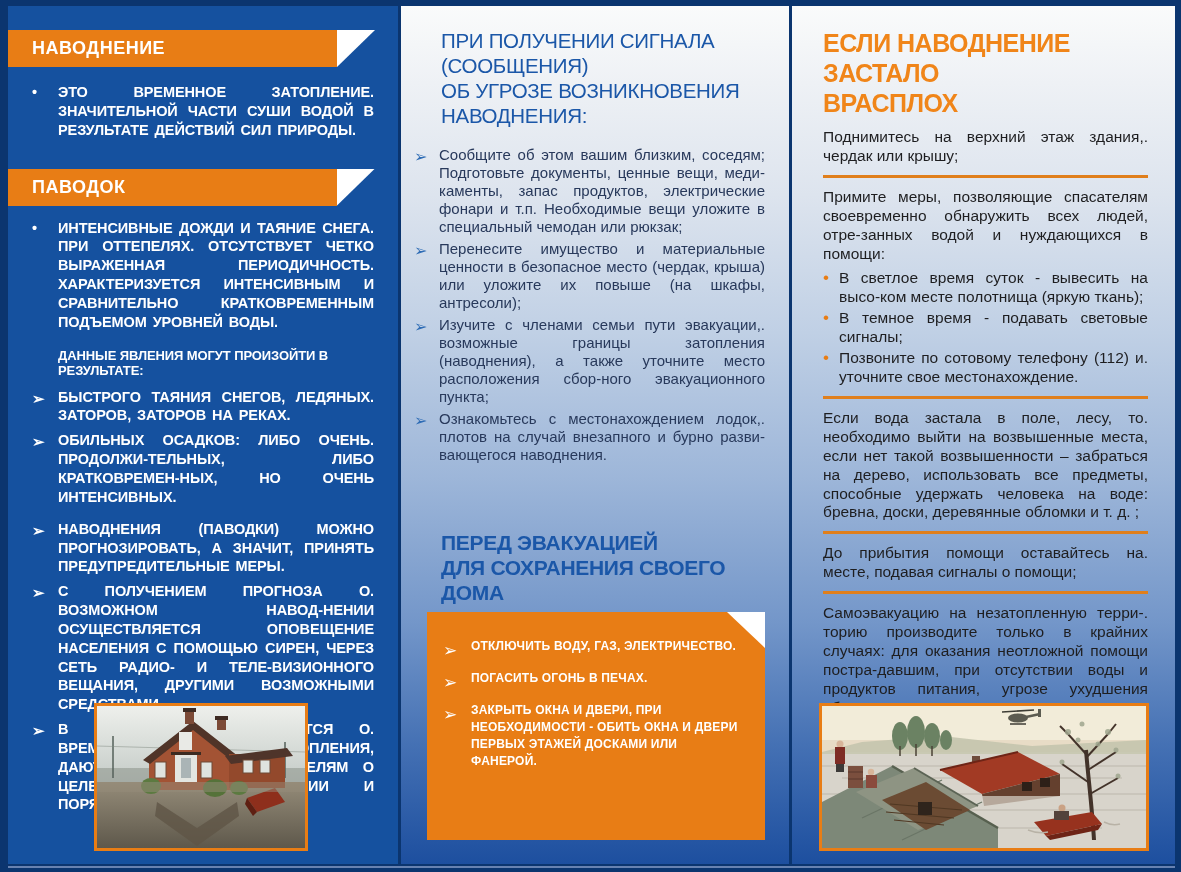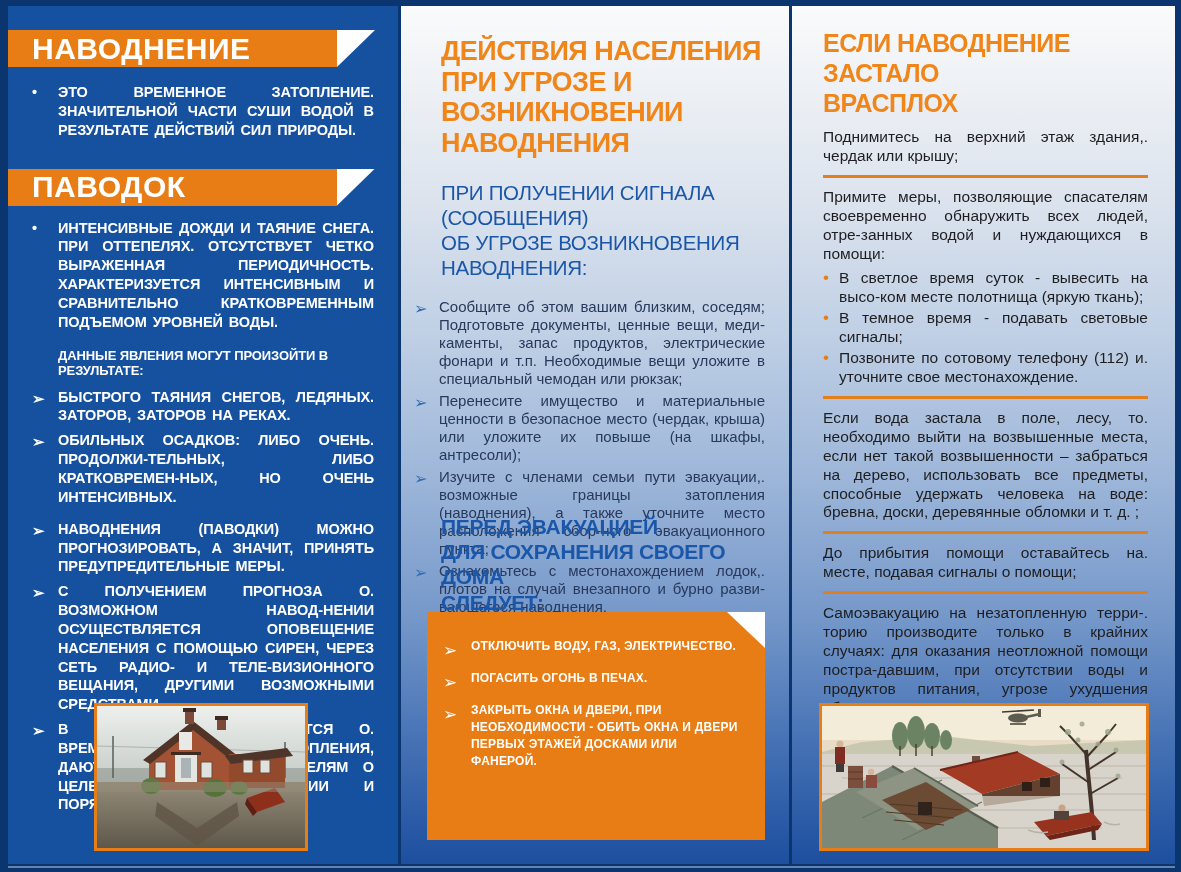--- a/index.html
+++ b/index.html
@@ -11,21 +11,21 @@
   .grad{background:linear-gradient(180deg,#fafbfb 0%,#eef1f5 9%,#dde4ee 22%,#c0d0e5 38%,
         #9db6d9 55%,#7396c9 72%,#4571b4 86%,#1d4f9f 100%);}
   .p-mid{width:388px;}
   .p-right{flex:1;}
   .bottom-line{position:absolute;left:8px;bottom:4px;width:1167px;height:2px;background:#7E96C2;opacity:.8;}
 
   
   .lp-inner{padding:0 24px;}
   .ribbon{position:relative;margin-left:-24px;width:367px;height:37px;}
   .ribbon .bar{position:absolute;left:0;top:0;right:38px;bottom:0;background:#E87D15;
-      color:#fff;font-weight:bold;font-size:30px;letter-spacing:.5px;
+      color:#fff;font-weight:bold;font-size:18px;letter-spacing:.5px;
       display:flex;align-items:center;padding-left:24px;}
   .ribbon .fold{position:absolute;right:0;top:0;width:38px;height:37px;background:#fff;
       clip-path:polygon(0 0,100% 0,0 100%);}
   .r1{margin-top:24px;} .r2{margin-top:29px;}
   .wtxt{color:#fff;font-weight:bold;font-size:14.5px;line-height:1.3;text-align:justify;
         letter-spacing:-.1px;word-spacing:2px;}
   .def{display:flex;} .d1{margin-top:16px;} .d2{margin-top:13px;}
   .def .mark{width:26px;flex:none;color:#fff;font-weight:bold;font-size:14.5px;}
   .def .txt{flex:1;}
   .causes-h{margin:16px 0 0 26px;color:#fff;font-weight:bold;font-size:13px;letter-spacing:-.1px;}
@@ -39,21 +39,21 @@
   .photo-frame svg,.illus-frame svg{display:block;width:100%;height:100%;}
 
   
   .mp-inner{padding:0 24px 0 13px;}
   .m-h1{margin:30px 0 0 27px;color:#F08519;font-weight:bold;font-size:27px;line-height:1.13;letter-spacing:-.5px;}
   .m-h2{margin:22px 0 0 27px;color:#1B57A8;font-weight:normal;font-size:20.5px;line-height:1.22;letter-spacing:-.3px;}
   .m-list{margin-top:18px;}
   .m-li{display:flex;margin-top:4px;}
   .m-li .mark{width:25px;flex:none;color:#2E6CB5;font-size:16px;padding-top:1px;}
   .m-li .txt{flex:1;color:#28395B;font-size:15px;line-height:1.2;text-align:justify;}
-  .m-h3{position:absolute;left:40px;top:508px;color:#1B57A8;font-weight:bold;font-size:21px;
+  .m-h3{position:absolute;left:40px;top:524px;color:#1B57A8;font-weight:bold;font-size:21px;
         line-height:1.2;letter-spacing:-.3px;}
   .obox{position:absolute;left:26px;top:606px;width:338px;height:228px;background:#E87D15;
         padding:26px 20px 0 16px;box-sizing:border-box;}
   .obox .fold{position:absolute;top:0;right:0;width:38px;height:36px;background:#fff;
         clip-path:polygon(0 0,100% 0,100% 100%);}
   .o-li{display:flex;margin-bottom:9px;}
   .o-li .mark{width:28px;flex:none;color:#fff;font-size:17px;padding-top:2px;}
   .o-li .txt{flex:1;color:#fff;font-weight:bold;font-size:12px;line-height:1.42;letter-spacing:.2px;}
 
   
@@ -167,25 +167,20 @@
           <polygon points="150,92 178,82 188,96 160,106" fill="#8e2f1c"></polygon>
           <polygon points="150,92 160,106 156,110 148,98" fill="#5e1f12"></polygon>
           <rect x="0" y="76" width="208" height="10" fill="#958c79" opacity="0.5"></rect>
         </svg>
       </div>
     </div>
 
     <div class="panel p-mid grad">
       <div class="mp-inner">
 
-        <div class="m-h1">
-          <div>ДЕЙСТВИЯ НАСЕЛЕНИЯ</div>
-          <div>ПРИ УГРОЗЕ И ВОЗНИКНОВЕНИИ</div>
-          <div>НАВОДНЕНИЯ</div>
-        </div>
 
         <div class="m-h2">
           <div>ПРИ ПОЛУЧЕНИИ СИГНАЛА (СООБЩЕНИЯ)</div>
           <div>ОБ УГРОЗЕ ВОЗНИКНОВЕНИЯ НАВОДНЕНИЯ:</div>
         </div>
 
         <div class="m-list">
           <div class="m-li">
             <span class="mark">➢</span>
             <span class="txt"><span class="enddot"></span><span>Сообщите об этом вашим близким, соседям; Подготовьте документы, ценные вещи, меди-каменты, запас продуктов, электрические фонари и т.п. Необходимые вещи уложите в специальный чемодан или рюкзак;</span></span>

